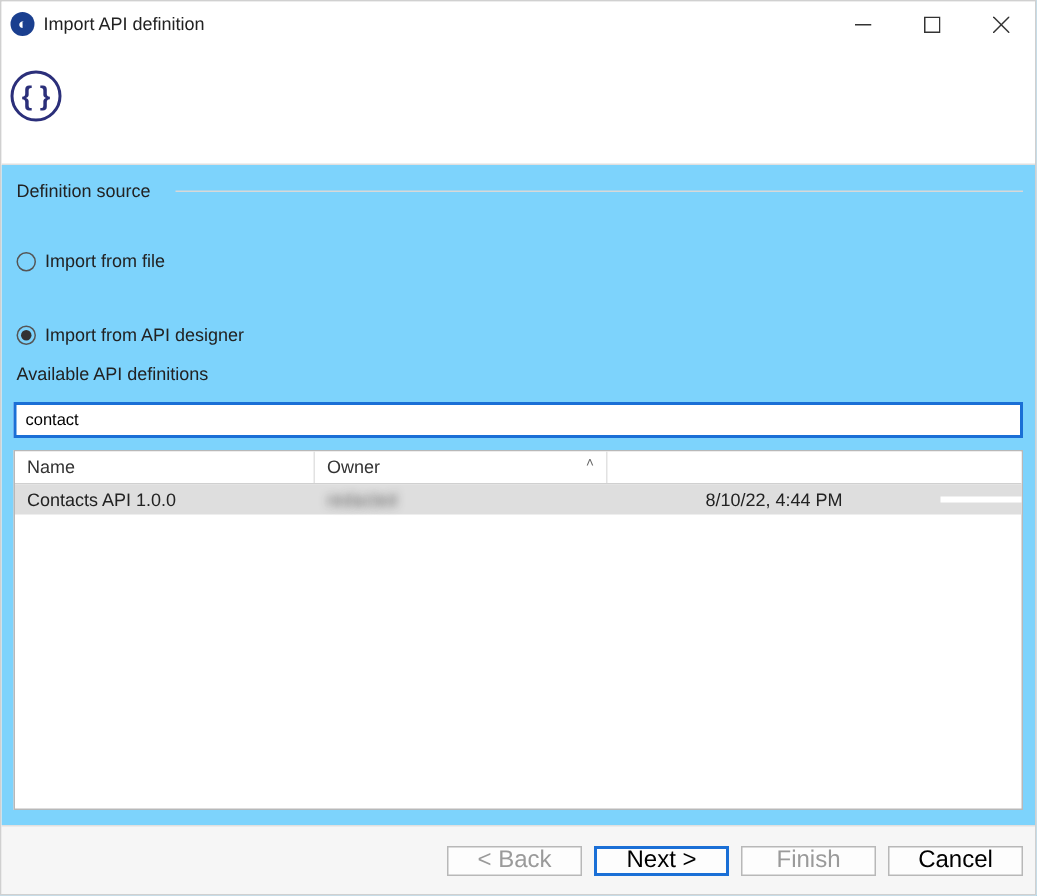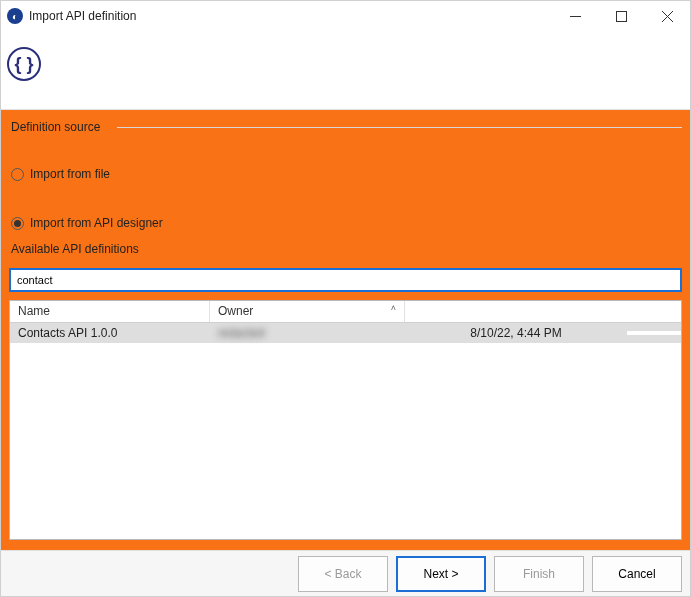--- a/index.html
+++ b/index.html
@@ -63,21 +63,21 @@
     display: flex; align-items: center; justify-content: center;
     font-size: 18px; font-weight: 700;
     margin-top: 6px;
     margin-right: 6px;
   }
 
   
   .content {
     flex: 1;
     padding: 10px 8px;
-    background: #f97316;
+    background: #7dd3fc;
     display: flex;
     flex-direction: column;
     gap: 10px;
   }
 
   .group {
     border: none;
   }
   .group .group-label {
     color: #222;
@@ -169,24 +169,24 @@
     height: 50px;
     border-top: 1px solid #e0e0e0;
     background: #f6f6f6;
     display: flex;
     align-items: center;
     justify-content: flex-end;
     gap: 8px;
     padding: 0 8px;
   }
   .btn {
-    width: 90px; height: 36px;
+    width: 90px; height: 20px;
     border: 1px solid #b8b8b8;
     background: #fdfdfd;
-    font-family: inherit; font-size: 12px;
+    font-family: inherit; font-size: 16px;
     display: inline-flex; align-items: center; justify-content: center;
   }
   .btn.primary { border: 2px solid #1a6fd6; }
   .btn.disabled { color: #9a9a9a; }
 </style>
 </head>
 <body>
 
 <div class="titlebar">
   <div class="app-icon">◐</div>

